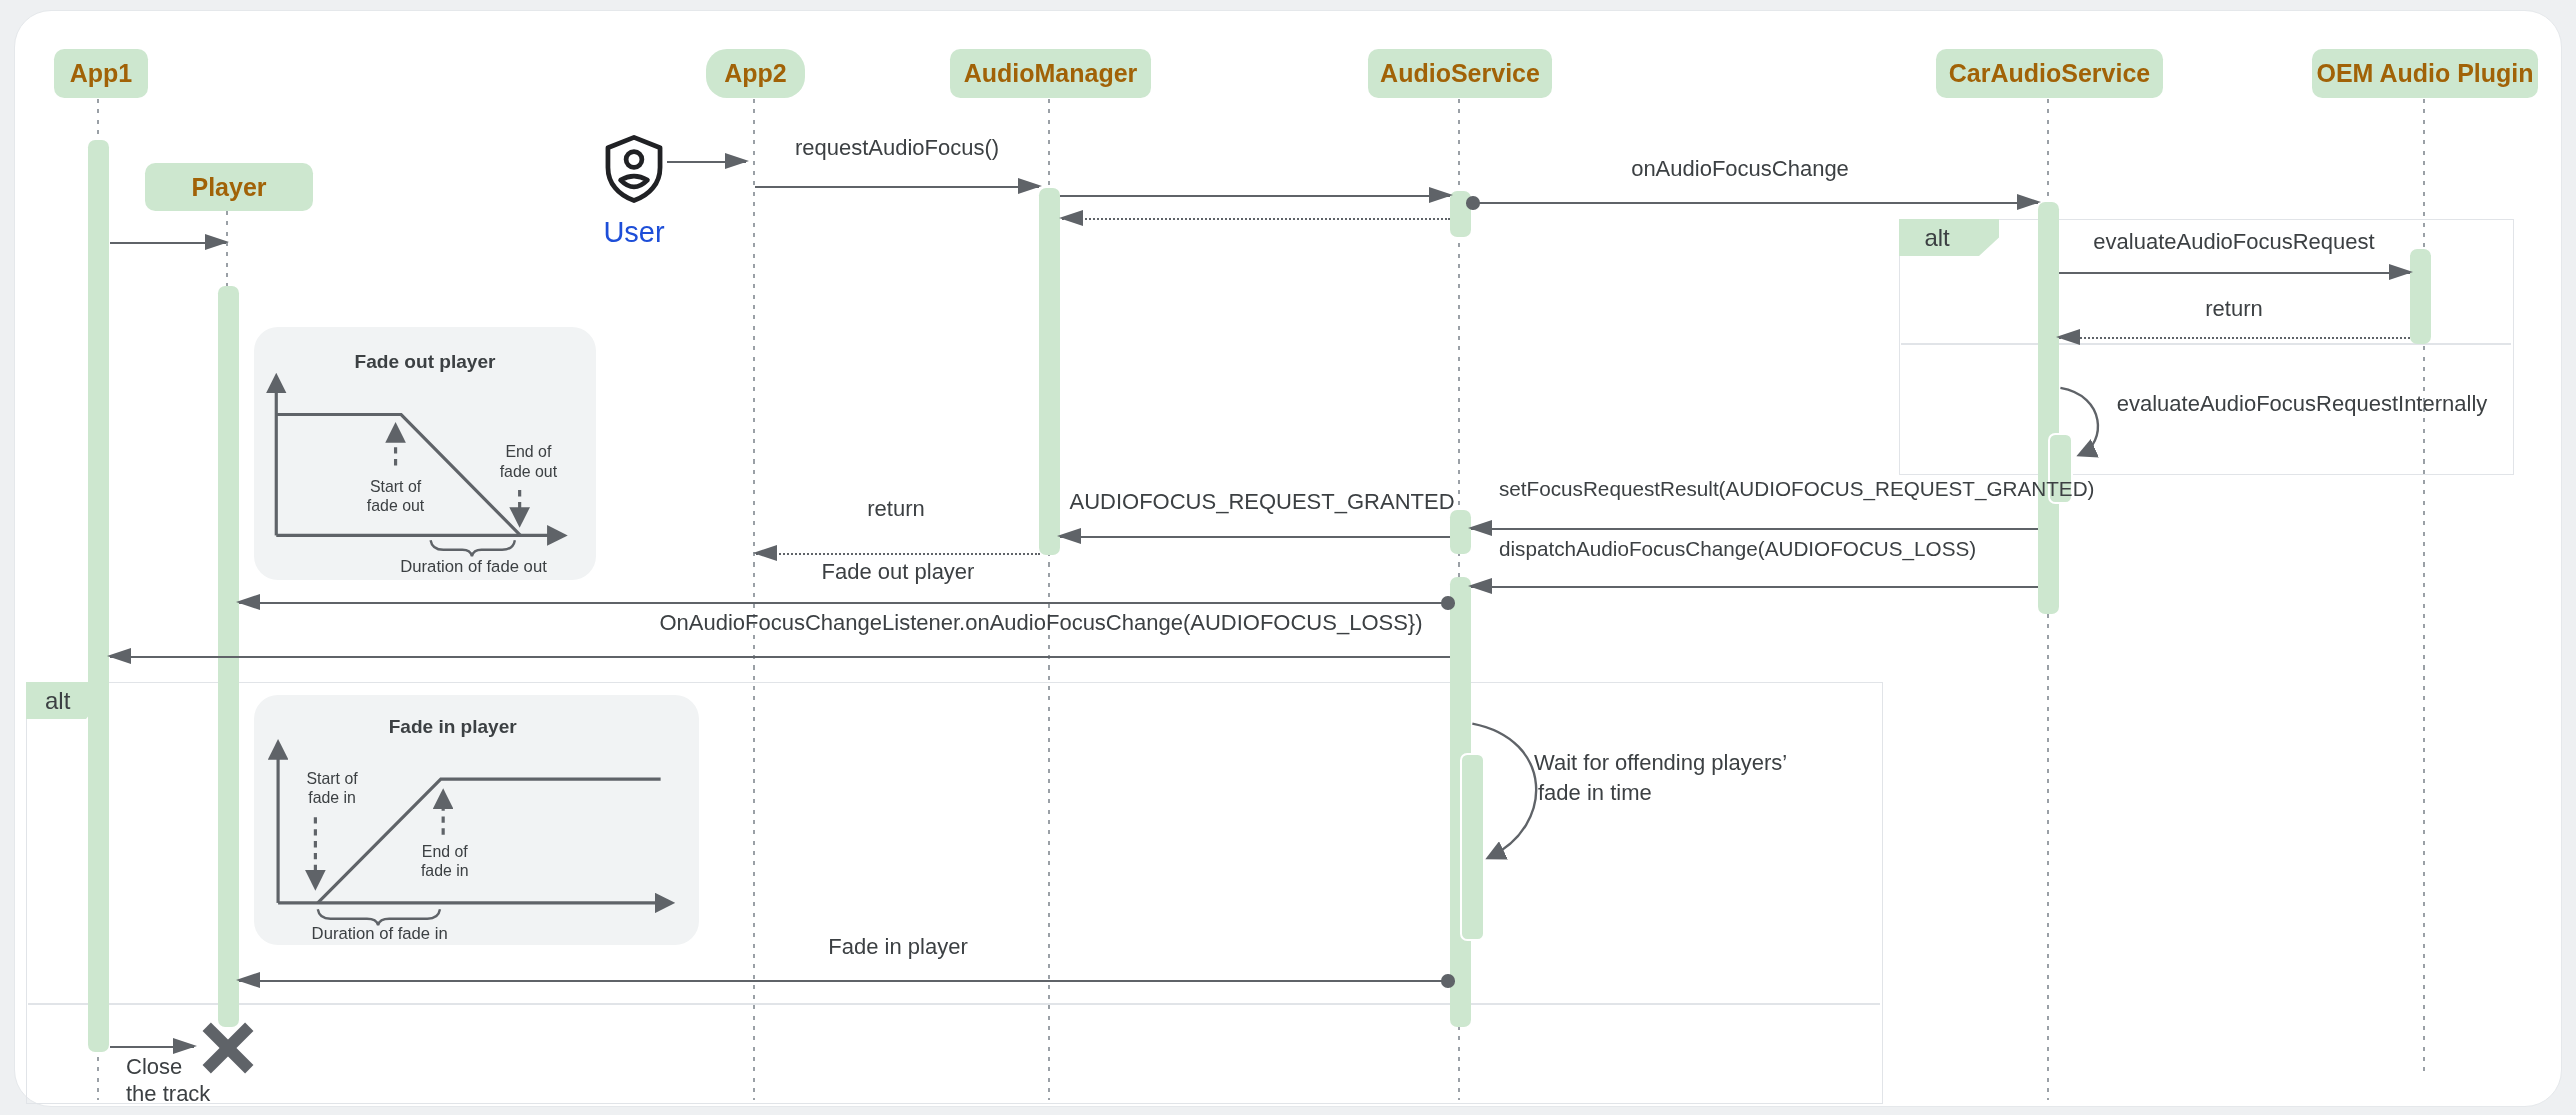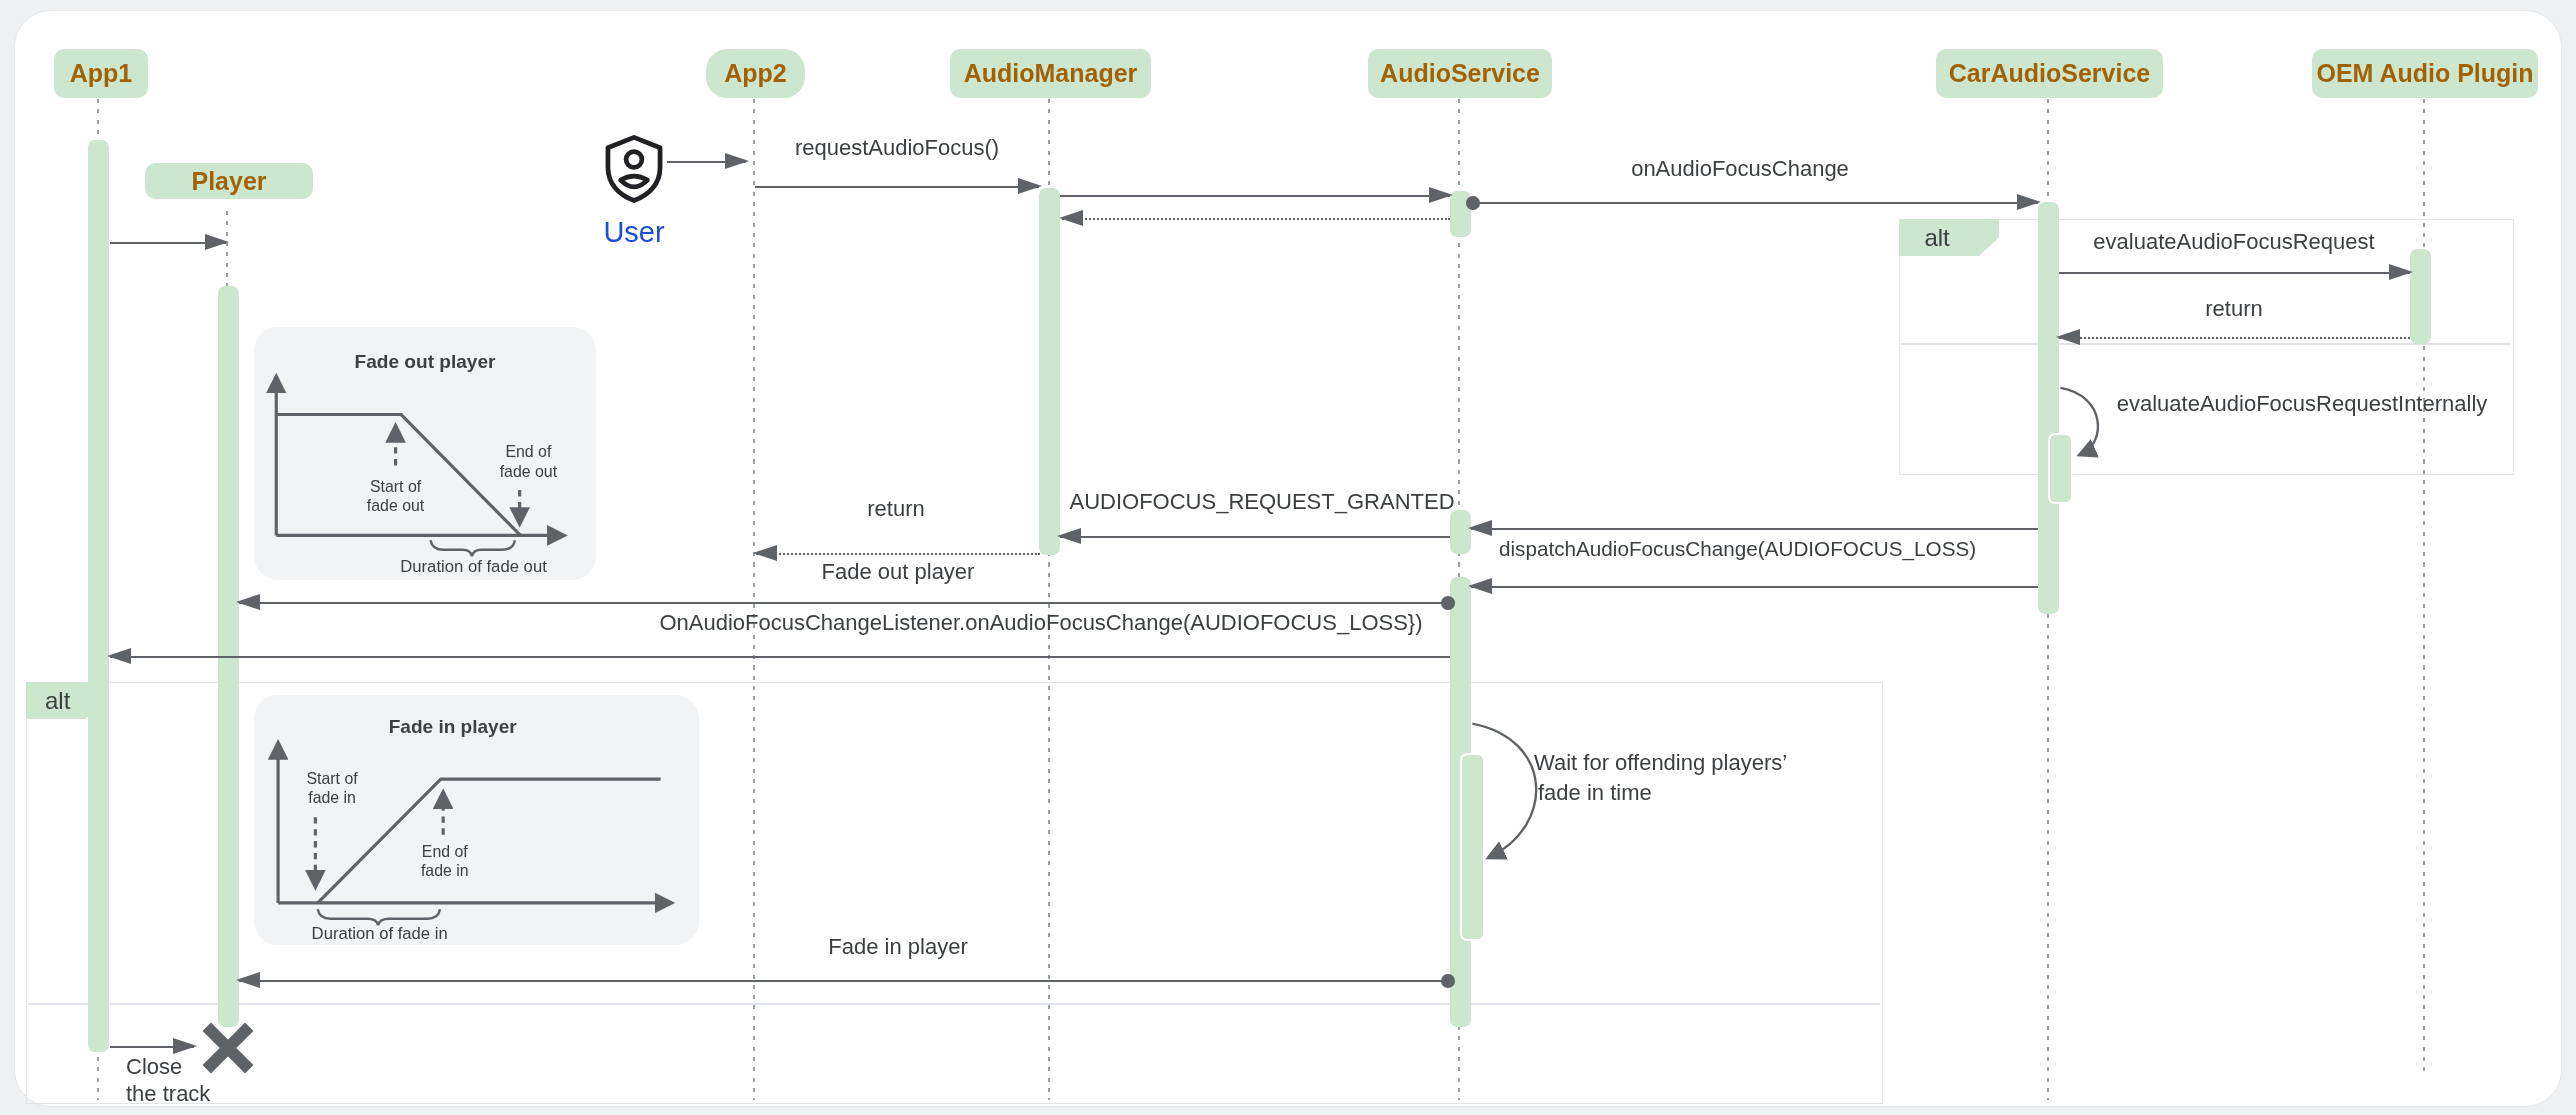--- a/index.html
+++ b/index.html
@@ -112,21 +112,21 @@
   <div class="act" style="left:1450px;top:510px;height:44px;"></div>
   <div class="act" style="left:1450px;top:577px;height:450px;"></div>
   <div class="act nested" style="left:1460px;top:753px;height:184px;"></div>
   <div class="act" style="left:2038px;top:202px;height:412px;"></div>
   <div class="act nested" style="left:2048px;top:433px;height:67px;"></div>
   <div class="act" style="left:2410px;top:249px;height:95px;"></div>
 
   <div class="pbox" style="left:54px;top:49px;width:94px;">
       <span>App1</span>
     </div>
-  <div class="pbox" style="left:145px;top:163px;width:168px;height:36px;">
+  <div class="pbox" style="left:145px;top:163px;width:168px;height:48px;">
       <span>Player</span>
     </div>
   <div class="pbox" style="left:706px;top:49px;width:99px;border-radius:21px;">
       <span>App2</span>
     </div>
   <div class="pbox" style="left:950px;top:49px;width:201px;">
       <span>AudioManager</span>
     </div>
   <div class="pbox" style="left:1368px;top:49px;width:184px;">
       <span>AudioService</span>
@@ -181,20 +181,21 @@
   <div class="mlabel c" style="left:2302px;top:391px;">evaluateAudioFocusRequestInternally</div>
   <svg style="position:absolute;left:2054px;top:380px;" width="103" height="87" viewBox="0 0 130 110">
     <defs>
         <marker id="sa" viewBox="0 0 10 10" refX="7.5" refY="5" markerWidth="8.5" markerHeight="8.5" orient="auto">
           <path d="M0 0 L10 5 L0 10 z" fill="#5f6368"></path>
         </marker>
       </defs>
     <path d="M8 10 C66 20 66 80 34 94" fill="none" stroke="#5f6368" stroke-width="3" marker-end="url(#sa)"></path>
   </svg>
 
+  <div class="mlabel small" style="left:1499px;top:477px;">setFocusRequestResult(AUDIOFOCUS_REQUEST_GRANTED)</div>
   <div class="arrow" style="left:1471px;top:528px;width:567px;">
       <span class="ah l"></span>
     </div>
 
   <div class="mlabel c" style="left:1262px;top:489px;">AUDIOFOCUS_REQUEST_GRANTED</div>
   <div class="arrow" style="left:1060px;top:536px;width:390px;">
       <span class="ah l"></span>
     </div>
 
   <div class="mlabel c" style="left:896px;top:496px;">return</div>

